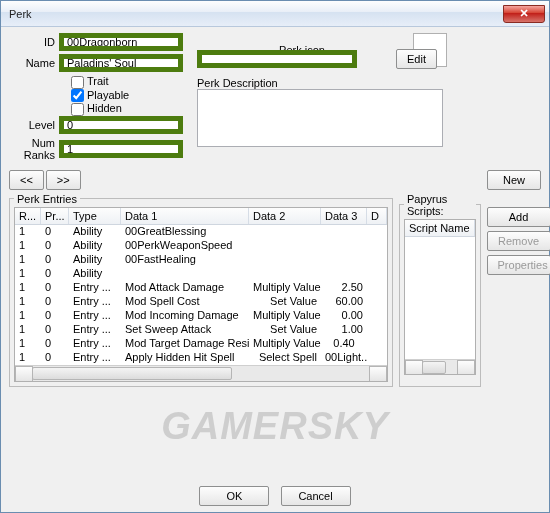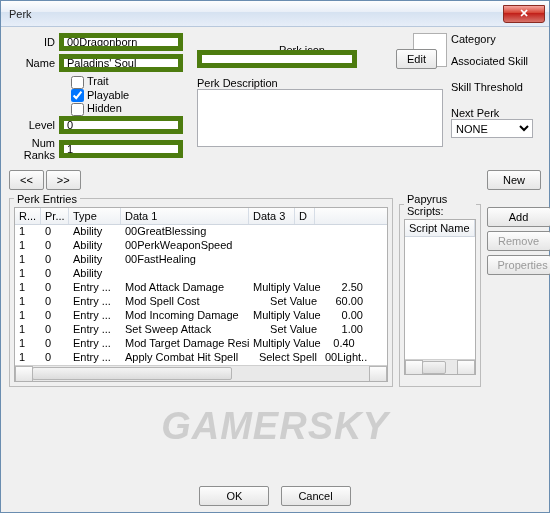--- a/index.html
+++ b/index.html
@@ -79,48 +79,40 @@
         <div class="row" style="margin-top:-24px;gap:35px;">
           <input type="text" style="width: 160px;" value="">
           <button class="btn" style="margin-left:4px;">Edit</button>
         </div>
         <div style="margin-top:8px;">
           <div>Perk Description</div>
           <textarea style="width: 246px; height: 58px;"></textarea>
         </div>
       </div>
 
-      <div style="width:86px; padding-left:4px;">
-        <div style="margin-bottom:10px;">Category</div>
-        <div style="margin-bottom:14px;">Associated Skill</div>
-        <div style="margin-bottom:14px;">Skill Threshold</div>
-        <div>Next Perk</div>
-        <select style="width:82px;">
-          <option>NONE</option>
-        </select>
-      </div>
     </div>
 
 
     <div class="row" style="margin-top:6px;">
       <button class="btn">&lt;&lt;</button>
       <button class="btn" style="margin-left:2px;">&gt;&gt;</button>
       <div style="flex:1;"></div>
       <button class="btn" style="width:54px;">New</button>
     </div>
 
     <div style="display:flex; gap:6px; margin-top:2px;">
       <fieldset style="flex:1;">
         <legend>Perk Entries</legend>
         <div class="table">
           <div class="thead" id="entry-head">
               <div class="th" style="width: 26px;">R...</div>
               <div class="th" style="width: 28px;">Pr...</div>
               <div class="th" style="width: 52px;">Type</div>
               <div class="th" style="width: 128px;">Data 1</div>
+              <div class="th" style="width: 72px;">Data 2</div>
               <div class="th" style="width: 46px;">Data 3</div>
               <div class="th" style="width: 20px;">D</div>
             </div>
           <div class="tbody" id="entry-body" style="height:140px;">
               <div class="tr">
                 <div class="td" style="width: 26px;">1</div>
                 <div class="td" style="width: 28px;">0</div>
                 <div class="td" style="width: 52px;">Ability</div>
                 <div class="td" style="width: 128px;">00GreatBlessing</div>
                 <div class="td" style="width: 72px; text-align: right;"></div>
@@ -195,21 +187,21 @@
                 <div class="td" style="width: 52px;">Entry ...</div>
                 <div class="td" style="width: 128px;">Mod Target Damage Resi...</div>
                 <div class="td" style="width: 72px; text-align: right;">Multiply Value</div>
                 <div class="td" style="width: 46px; text-align: center;">0.40</div>
                 <div class="td" style="width: 20px;"></div>
               </div>
               <div class="tr">
                 <div class="td" style="width: 26px;">1</div>
                 <div class="td" style="width: 28px;">0</div>
                 <div class="td" style="width: 52px;">Entry ...</div>
-                <div class="td" style="width: 128px;">Apply Combat Hit Spell</div>
+                <div class="td" style="width: 128px;">Apply Hidden Hit Spell</div>
                 <div class="td" style="width: 72px; text-align: right;">Select Spell</div>
                 <div class="td" style="width: 46px; text-align: right;">00Light...</div>
                 <div class="td" style="width: 20px;"></div>
               </div>
             </div>
           <div class="scroll-h">
               <div class="thumb" style="width:200px;"></div>
             </div>
         </div>
       </fieldset>

